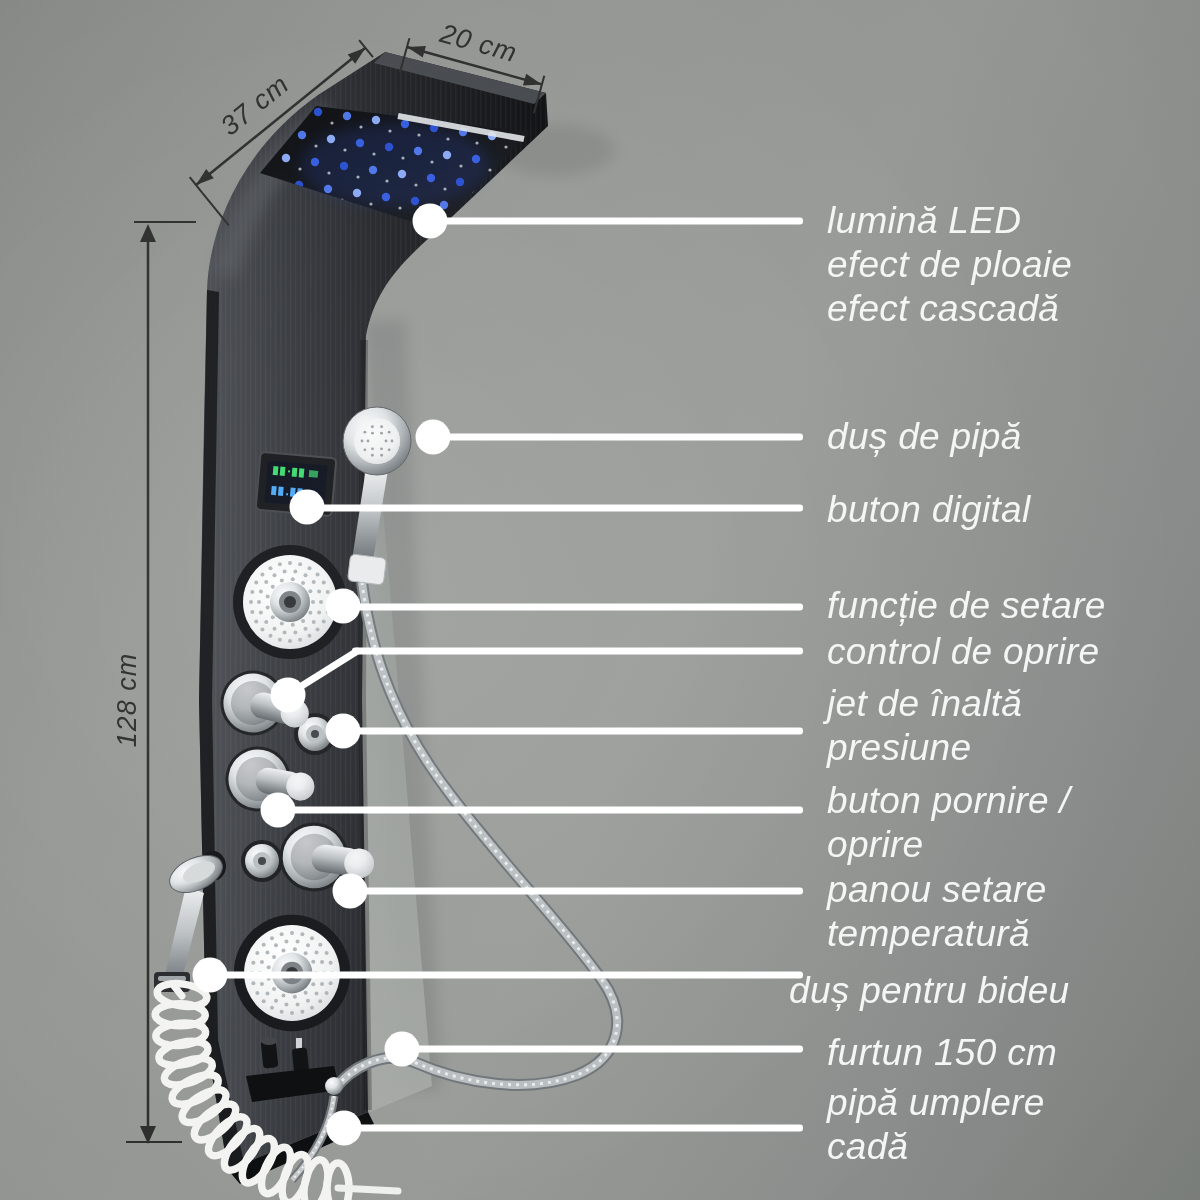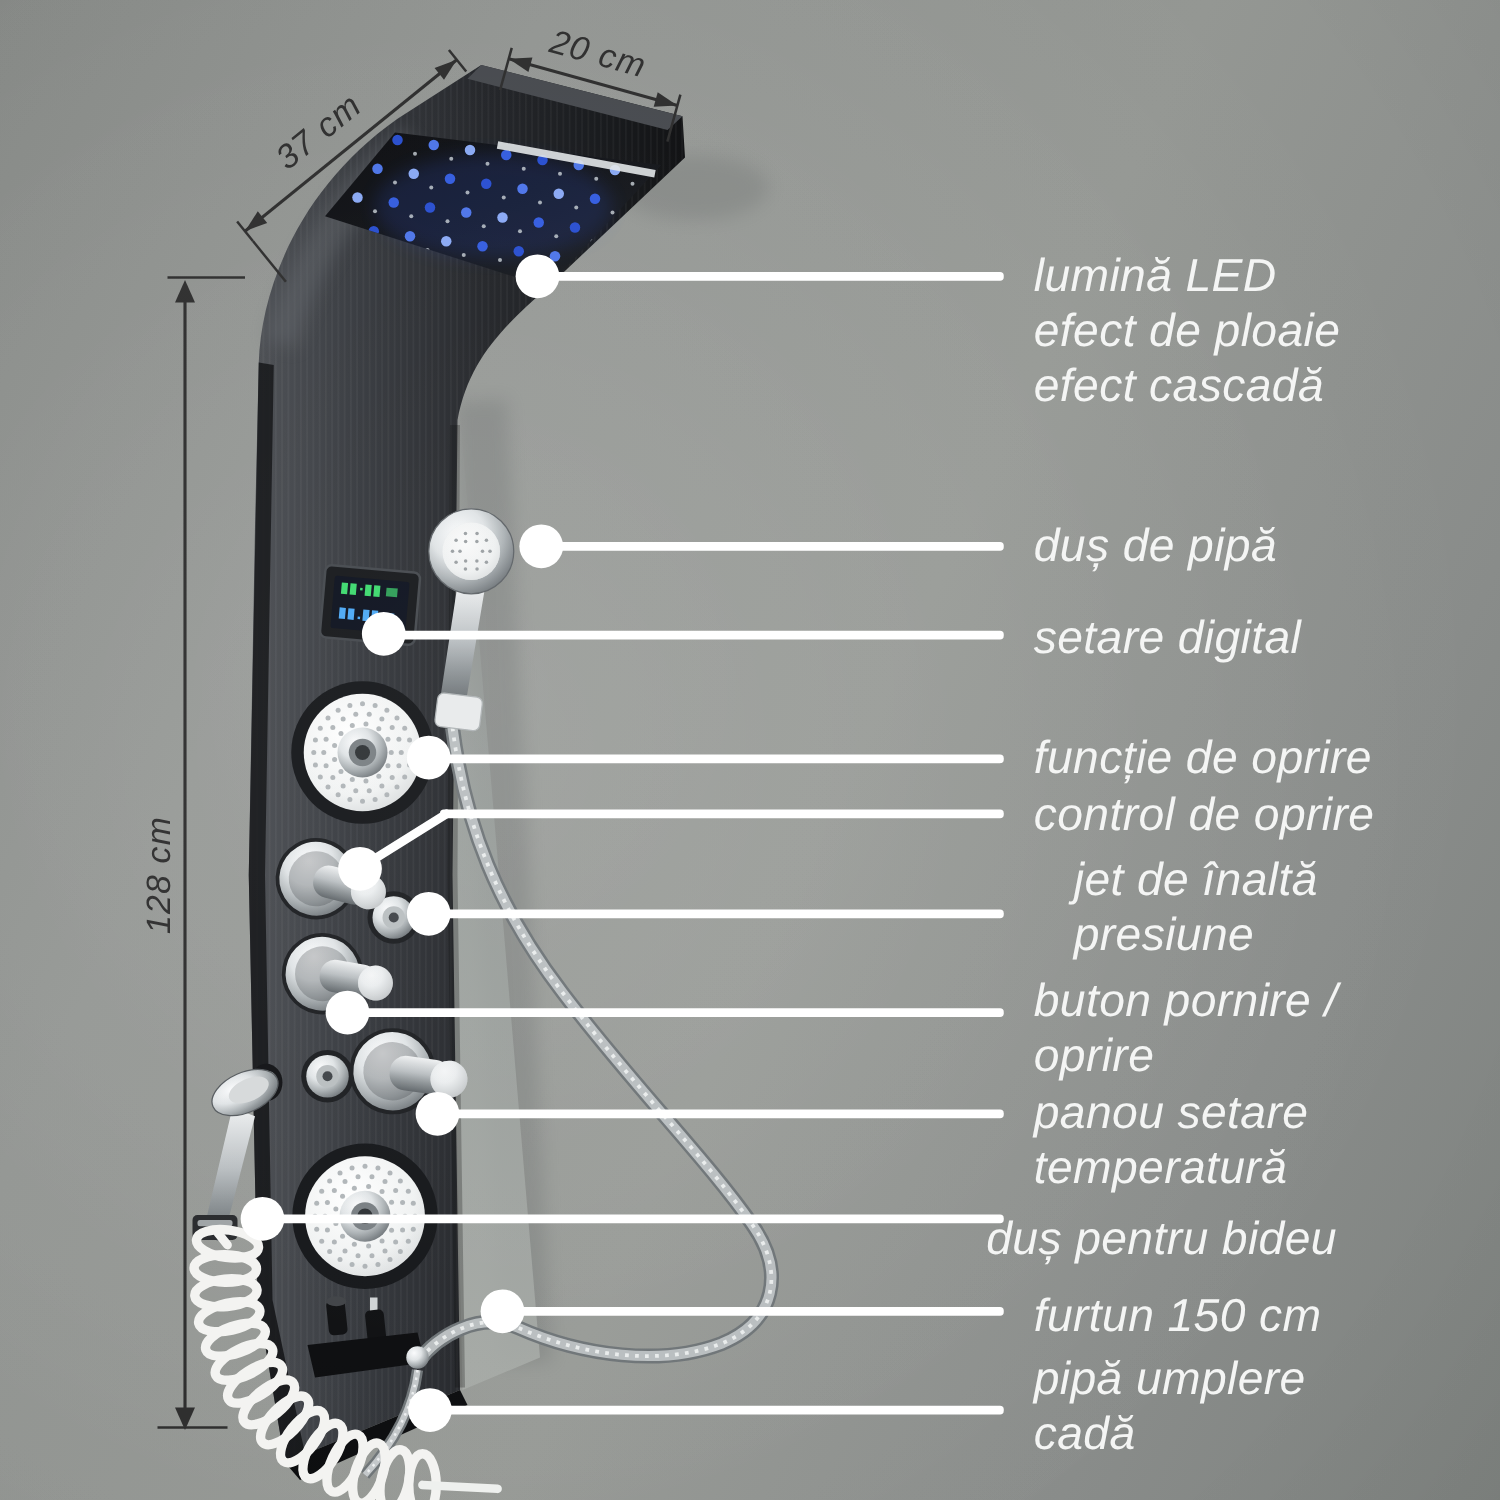--- a/index.html
+++ b/index.html
@@ -451,34 +451,34 @@
     <div class="lbl" style="left:827px;top:199px">lumină LED
 efect de ploaie
 efect cascadă</div>
 
     <div class="dot" style="left:433px;top:437px"></div>
     <div class="lead" style="left:433px;top:437px;width:370px"></div>
     <div class="lbl" style="left:827px;top:415px">duș de pipă</div>
 
     <div class="dot" style="left:307px;top:507px"></div>
     <div class="lead" style="left:307px;top:508px;width:496px"></div>
-    <div class="lbl" style="left:827px;top:488px">setare digital</div>
+    <div class="lbl" style="left:827px;top:488px">buton digital</div>
 
     <div class="dot" style="left:343px;top:606px"></div>
     <div class="lead" style="left:343px;top:607px;width:460px"></div>
-    <div class="lbl" style="left:827px;top:584px">funcție de oprire</div>
+    <div class="lbl" style="left:827px;top:584px">funcție de setare</div>
 
     <div class="dot" style="left:288px;top:695px"></div>
     <div class="lead lead-diag" style="left:287px;top:695px;width:86px"></div>
     <div class="lead" style="left:352px;top:651px;width:451px"></div>
     <div class="lbl" style="left:827px;top:630px">control de oprire</div>
 
     <div class="dot" style="left:343px;top:731px"></div>
     <div class="lead" style="left:343px;top:731px;width:460px"></div>
-    <div class="lbl" style="left:859px;top:682px">jet de înaltă
+    <div class="lbl" style="left:827px;top:682px">jet de înaltă
 presiune</div>
 
     <div class="dot" style="left:278px;top:810px"></div>
     <div class="lead" style="left:278px;top:810px;width:525px"></div>
     <div class="lbl" style="left:827px;top:779px">buton pornire /
 oprire</div>
 
     <div class="dot" style="left:350px;top:891px"></div>
     <div class="lead" style="left:350px;top:891px;width:453px"></div>
     <div class="lbl" style="left:827px;top:868px">panou setare

